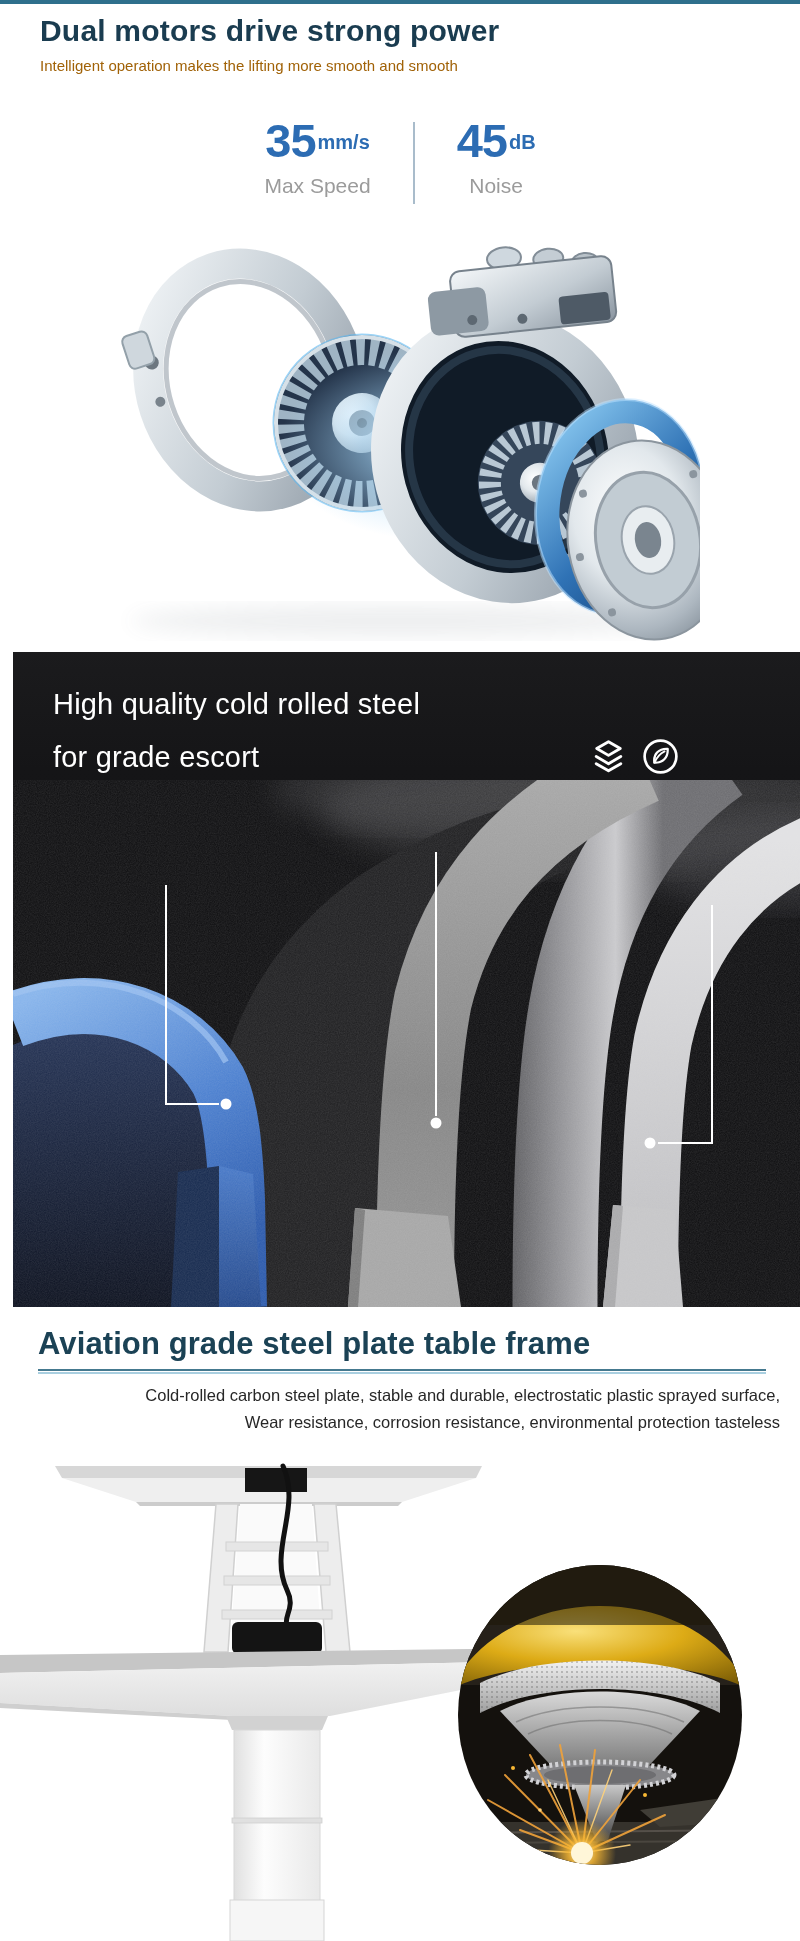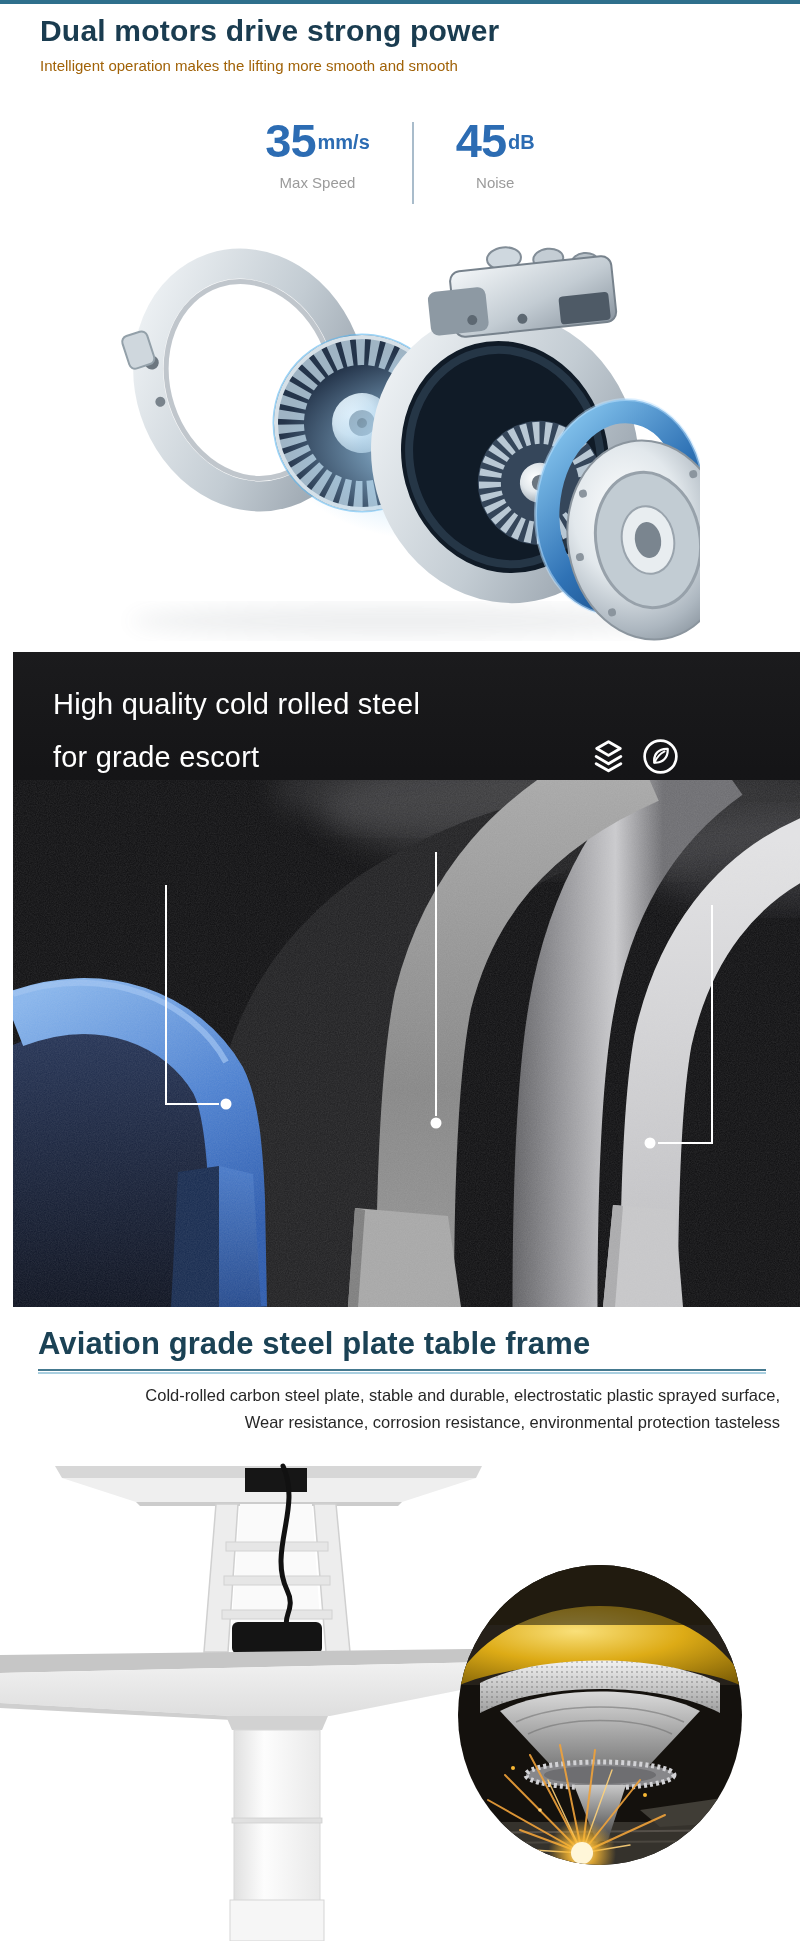--- a/index.html
+++ b/index.html
@@ -13,21 +13,21 @@
   .top-bar{left:0;top:0;width:800px;height:4px;background:#2e6f8c;}
 
   
   .s1-title{left:40px;top:14px;font-size:30px;font-weight:700;color:#1a3c50;letter-spacing:.2px;}
   .s1-sub{left:40px;top:57px;font-size:15px;color:#a16207;}
   .s1-stats{left:0;top:116px;width:800px;display:flex;justify-content:center;align-items:flex-start;}
   .stat{text-align:center;}
   .stat-top{display:flex;justify-content:center;}
   .stat-value{font-size:47px;line-height:50px;font-weight:700;color:#2c6cb3;letter-spacing:-1px;}
   .stat-unit{font-size:20px;font-weight:700;color:#2c6cb3;margin:15px 0 5px 2px;}
-  .stat-label{margin-top:8px;font-size:15px;color:#9b9b9b;}
+  .stat-label{margin-top:8px;font-size:21px;color:#9b9b9b;}
   .stat-divider{width:2px;height:82px;background:#a9bccb;margin:6px 42px 0 42px;}
 
   
   .s2{left:0;top:652px;width:800px;height:655px;
       background:linear-gradient(180deg,#1b1b1d 0%,#151517 18%,#0e0e10 100%);margin-left:13px;}
   .s2-title{left:40px;top:26px;font-size:29px;font-weight:400;color:#ffffff;line-height:53px;letter-spacing:.2px;}
   .s2-icons{right:132px;top:84px;display:flex;gap:11px;}
   .callout{display:flex;align-items:center;gap:9px;color:#fff;font-size:16px;font-weight:700;letter-spacing:.2px;}
   .callout .dot{width:7px;height:7px;border-radius:50%;background:#fff;box-shadow:0 0 5px rgba(255,255,255,.9);}
   .co-carbon{left:348px;top:172px;}

